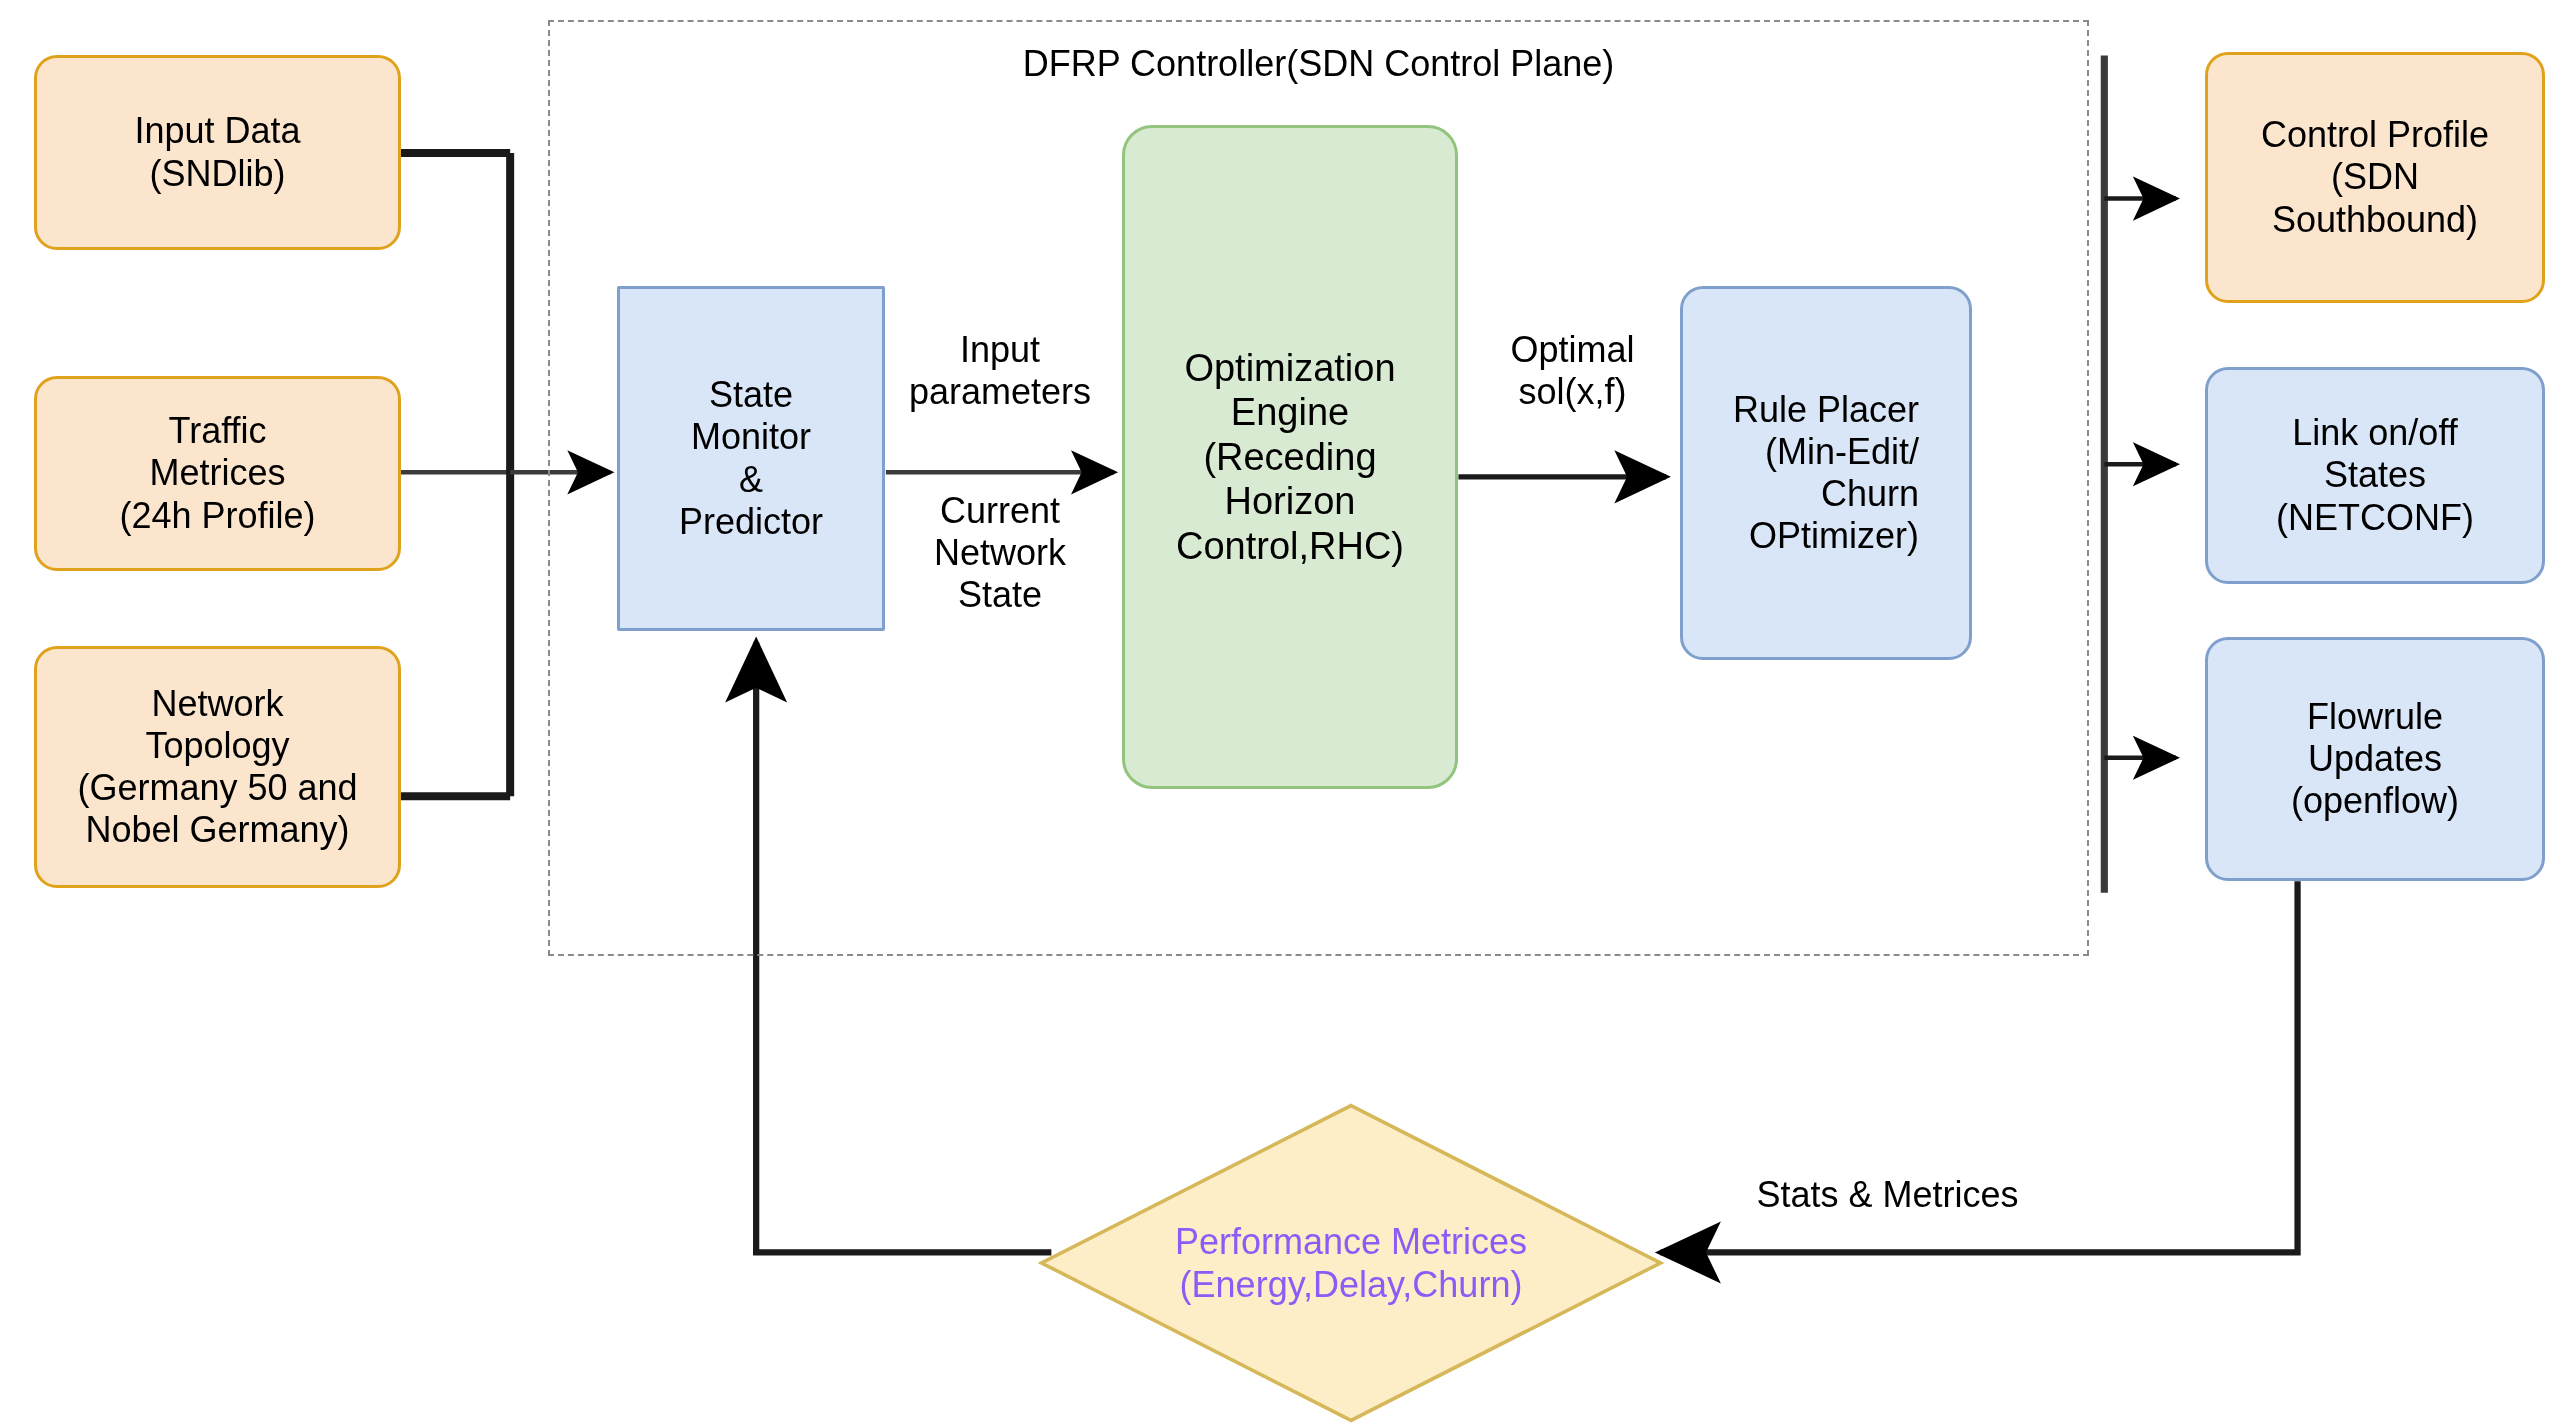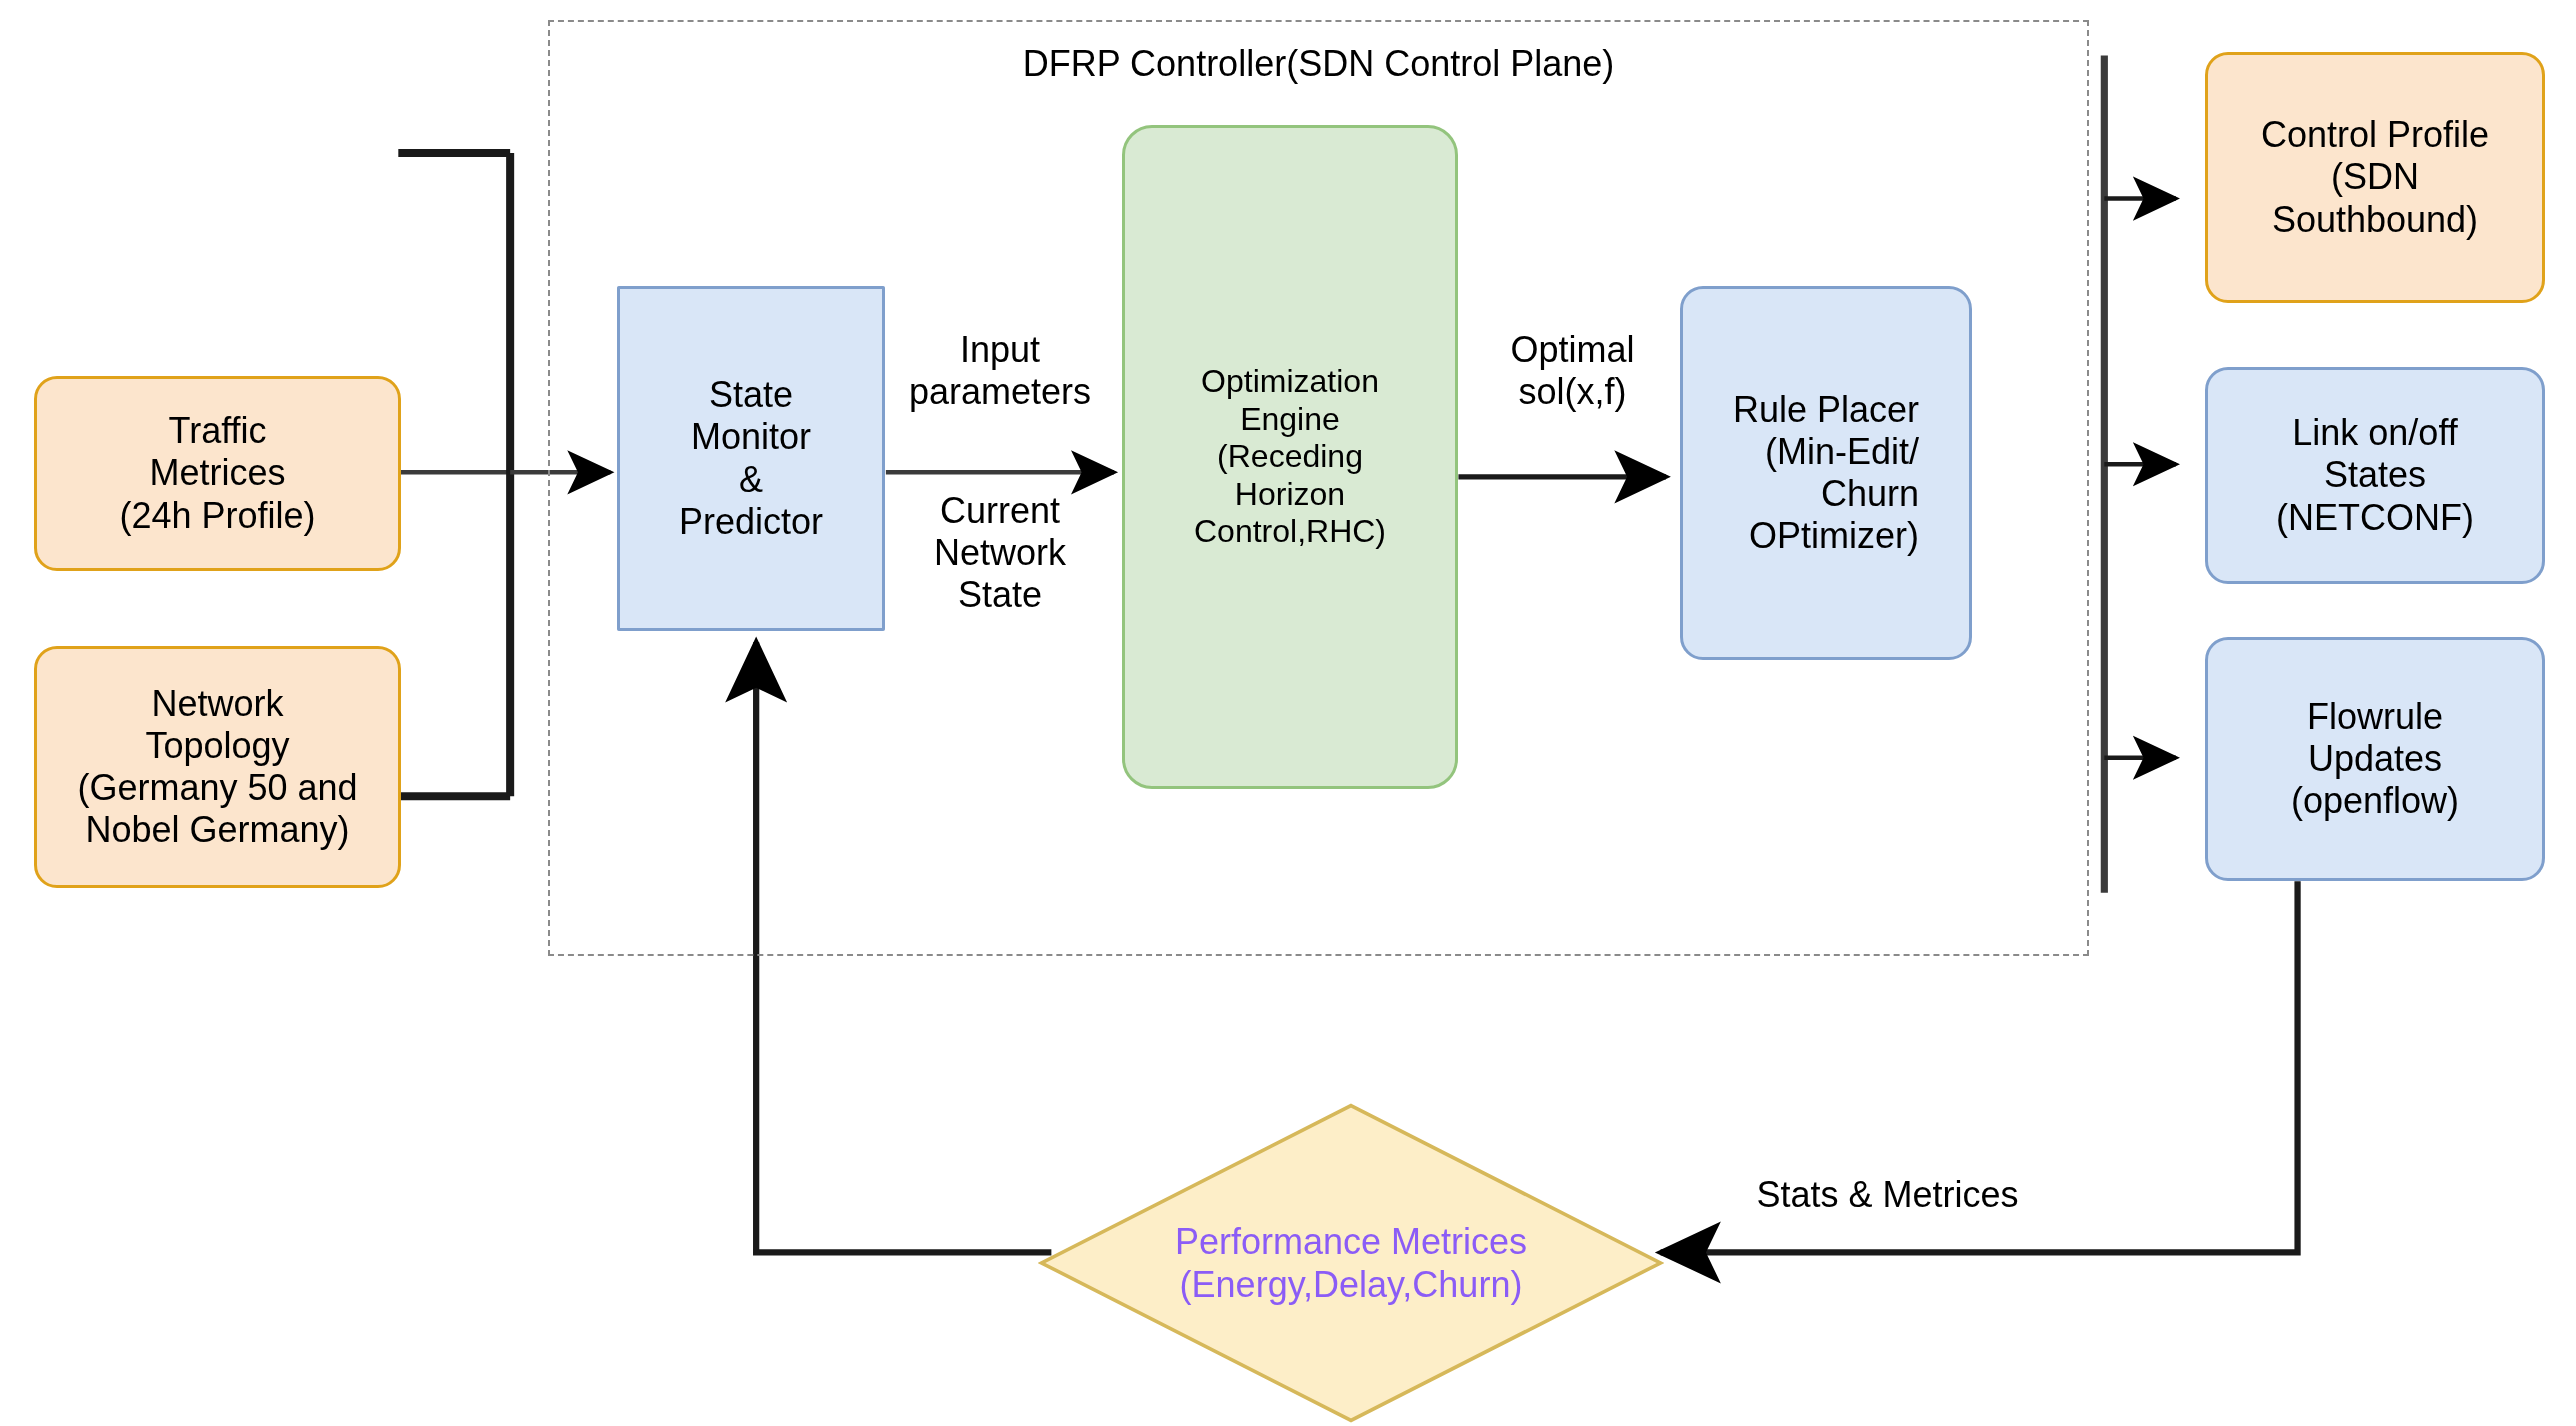--- a/index.html
+++ b/index.html
@@ -65,21 +65,21 @@
     border-radius: 1.8px;
     font-size: 36px;
     color: #000;
   }
 
   
   .green-round {
     background: #d9ead3;
     border: 3.6px solid #93c47d;
     border-radius: 30px;
-    font-size: 32px;
+    font-size: 38px;
     color: #000;
   }
 
   
   .dashed-container {
     position: absolute;
     box-sizing: border-box;
     border: 2.7px dashed #8a8a8a;
     background: transparent;
   }
@@ -161,20 +161,24 @@
 
     <g>
       <path d="M 2568 985 L 2568 1400 L 1856 1400" stroke="#1a1a1a" stroke-width="7" fill="none" marker-end="url(#arrowThin)"></path>
       <path d="M 1175 1400 L 845 1400 L 845 718" stroke="#1a1a1a" stroke-width="7" fill="none" marker-end="url(#arrowThin)"></path>
     </g>
   </svg>
 
   <div class="dashed-container" style="left:548px; top:19.7px; width:1541px; height:936px;"></div>
   <div class="container-title" style="left:548px; top:43px; width:1541px;">DFRP Controller(SDN Control Plane)</div>
 
+  <div class="node orange-box" style="left:34px; top:55px; width:367px; height:195px;">
+    <span>Input Data
+(SNDlib)</span>
+  </div>
 
   <div class="node orange-box" style="left:34px; top:376px; width:367px; height:195px;">
     <span>Traffic
 Metrices
 (24h Profile)</span>
   </div>
 
   <div class="node orange-box" style="left:34px; top:646px; width:367px; height:242px;">
     <span>Network
 Topology

